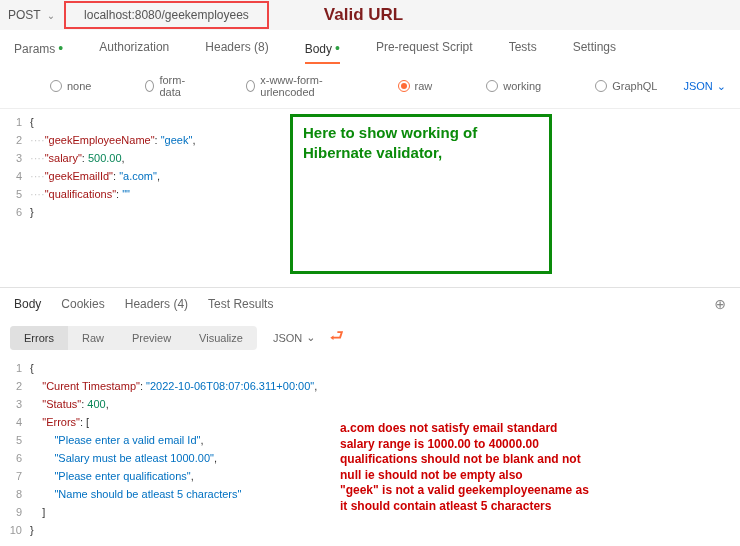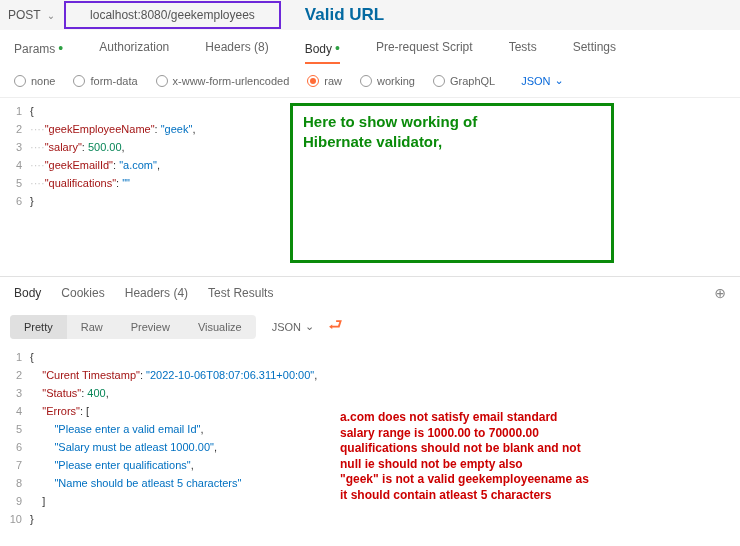--- a/index.html
+++ b/index.html
@@ -1,43 +1,43 @@
 <!DOCTYPE html>
 <html><head>
 <meta charset="utf-8">
 <style>
 * { box-sizing: border-box; margin: 0; padding: 0; font-family: -apple-system, BlinkMacSystemFont, "Segoe UI", Helvetica, Arial, sans-serif; }
 body { background: #fff; font-size: 12px; color: #333; width: 740px; }
 .topbar { display: flex; align-items: center; background: #f5f5f5; height: 30px; padding: 0 8px; }
 .method-select { display: flex; align-items: center; gap: 6px; color: #555; font-size: 12px; padding-right: 9px; }
 .method-select .chev { color: #888; font-size: 10px; }
 .url-wrap { flex: 1; display: flex; align-items: center; }
-.url-box { border: 2px solid #6d28d9; height: 28px; display: flex; align-items: center; padding: 0 24px; color: #555; font-size: 12px; min-width: 200px; }
-.valid-label { color: #0369a1; font-weight: bold; font-size: 17px; margin-left: 24px; }
+.url-box { border: 2px solid #ef4444; height: 28px; display: flex; align-items: center; padding: 0 18px; color: #555; font-size: 12px; min-width: 200px; }
+.valid-label { color: #7f1d1d; font-weight: bold; font-size: 17px; margin-left: 55px; }
 .tabs { display: flex; gap: 36px; padding: 10px 14px 0 14px; font-size: 12px; color: #666; }
 .tab { position: relative; padding-bottom: 8px; cursor: pointer; }
 .tab.active { color: #333; }
 .tab.active::after { content: ""; position: absolute; left: 0; right: 0; bottom: 0; height: 2px; background: #ff6c37; }
 .dot { color: #2ea043; margin-left: 3px; font-size: 14px; }
 .body-types { display: flex; gap: 18px; padding: 10px 14px; font-size: 11px; color: #666; align-items: center; }
-.radio { display: inline-flex; align-items: center; gap: 5px; }
+.radio { display: inline-flex; align-items: center; gap: 5px; margin-left: 36px; }
 .radio .circle { width: 12px; height: 12px; border: 1px solid #999; border-radius: 50%; display: inline-block; position: relative; background: #fff; }
 .radio.selected .circle { border-color: #ff6c37; }
 .radio.selected .circle::after { content: ""; position: absolute; width: 6px; height: 6px; background: #ff6c37; border-radius: 50%; top: 2px; left: 2px; }
 .json-type { color: #0969da; font-size: 11px; display: flex; align-items: center; gap: 4px; margin-left: 8px; }
 .editor-area { position: relative; height: 175px; border-top: 1px solid #eee; }
 .editor { display: flex; font-family: Consolas, Monaco, monospace; font-size: 11px; line-height: 18px; padding-top: 4px; }
 .gutter { width: 30px; text-align: right; color: #999; padding-right: 8px; user-select: none; }
 .code { flex: 1; color: #333; white-space: pre; }
 .code .indent { color: #ccc; }
 .str-key { color: #a31515; }
 .str-val { color: #0070c1; }
 .num { color: #098658; }
 .punc { color: #333; }
-.anno-box { position: absolute; border: 3px solid #0a8b0a; background: #fff; padding: 6px 10px; color: #0a8b0a; font-weight: bold; font-size: 15px; line-height: 1.35; top: 5px; left: 290px; width: 324px; height: 160px; }
+.anno-box { position: absolute; border: 3px solid #0a8b0a; background: #fff; padding: 6px 10px; color: #0a8b0a; font-weight: bold; font-size: 15px; line-height: 1.35; top: 5px; left: 290px; width: 262px; height: 160px; }
 .response-area { border-top: 1px solid #e1e1e1; margin-top: 4px; }
 .resp-tabs { display: flex; gap: 20px; padding: 8px 14px; font-size: 12px; color: #666; align-items: center; }
 .resp-tabs .tab-item { cursor: pointer; }
 .resp-tabs .tab-item.active { color: #333; }
 .globe { margin-left: auto; color: #888; font-size: 14px; }
 .pretty-row { display: flex; align-items: center; gap: 4px; padding: 4px 10px; }
 .pretty-tabs { display: flex; background: #eee; border-radius: 4px; overflow: hidden; font-size: 11px; }
 .pretty-tab { padding: 6px 14px; color: #666; cursor: pointer; }
 .pretty-tab.active { background: #e0e0e0; color: #333; }
 .json-dd { margin-left: 12px; color: #666; font-size: 11px; display: flex; align-items: center; gap: 4px; }
@@ -123,21 +123,21 @@
   <div class="resp-tabs">
     <span class="tab-item active">Body</span>
     <span class="tab-item">Cookies</span>
     <span class="tab-item">Headers (4)</span>
     <span class="tab-item">Test Results</span>
     <span class="globe">⊕</span>
   </div>
 
   <div class="pretty-row">
     <div class="pretty-tabs">
-      <div class="pretty-tab active">Pretty</div>
+      <div class="pretty-tab active">Errors</div>
       <div class="pretty-tab">Raw</div>
       <div class="pretty-tab">Preview</div>
       <div class="pretty-tab">Visualize</div>
     </div>
     <div class="json-dd">
         <span>JSON</span> 
         <span>⌄</span>
       </div>
     <span class="wrap-icon">⮐</span>
   </div>
@@ -149,20 +149,20 @@
     <span class="str-key">"Status"</span><span class="punc">: </span><span class="num">400</span><span class="punc">,</span>
     <span class="str-key">"Errors"</span><span class="punc">: [</span>
         <span class="str-val">"Please enter a valid email Id"</span><span class="punc">,</span>
         <span class="str-val">"Salary must be atleast 1000.00"</span><span class="punc">,</span>
         <span class="str-val">"Please enter qualifications"</span><span class="punc">,</span>
         <span class="str-val">"Name should be atleast 5 characters"</span>
     <span class="punc">]</span>
 <span class="punc">}</span></div>
     <div class="anno-red">
       <div>a.com does not satisfy email standard</div>
-      <div>salary range is 1000.00 to 70000.00</div>
+      <div>salary range is 1000.00 to 40000.00</div>
       <div>qualifications should not be blank and not</div>
       <div>null ie should not be empty also</div>
       <div>"geek" is not a valid geekemployeename as</div>
       <div>it should contain atleast 5 characters</div>
     </div>
   </div>
 </div>
 
 </body></html>

